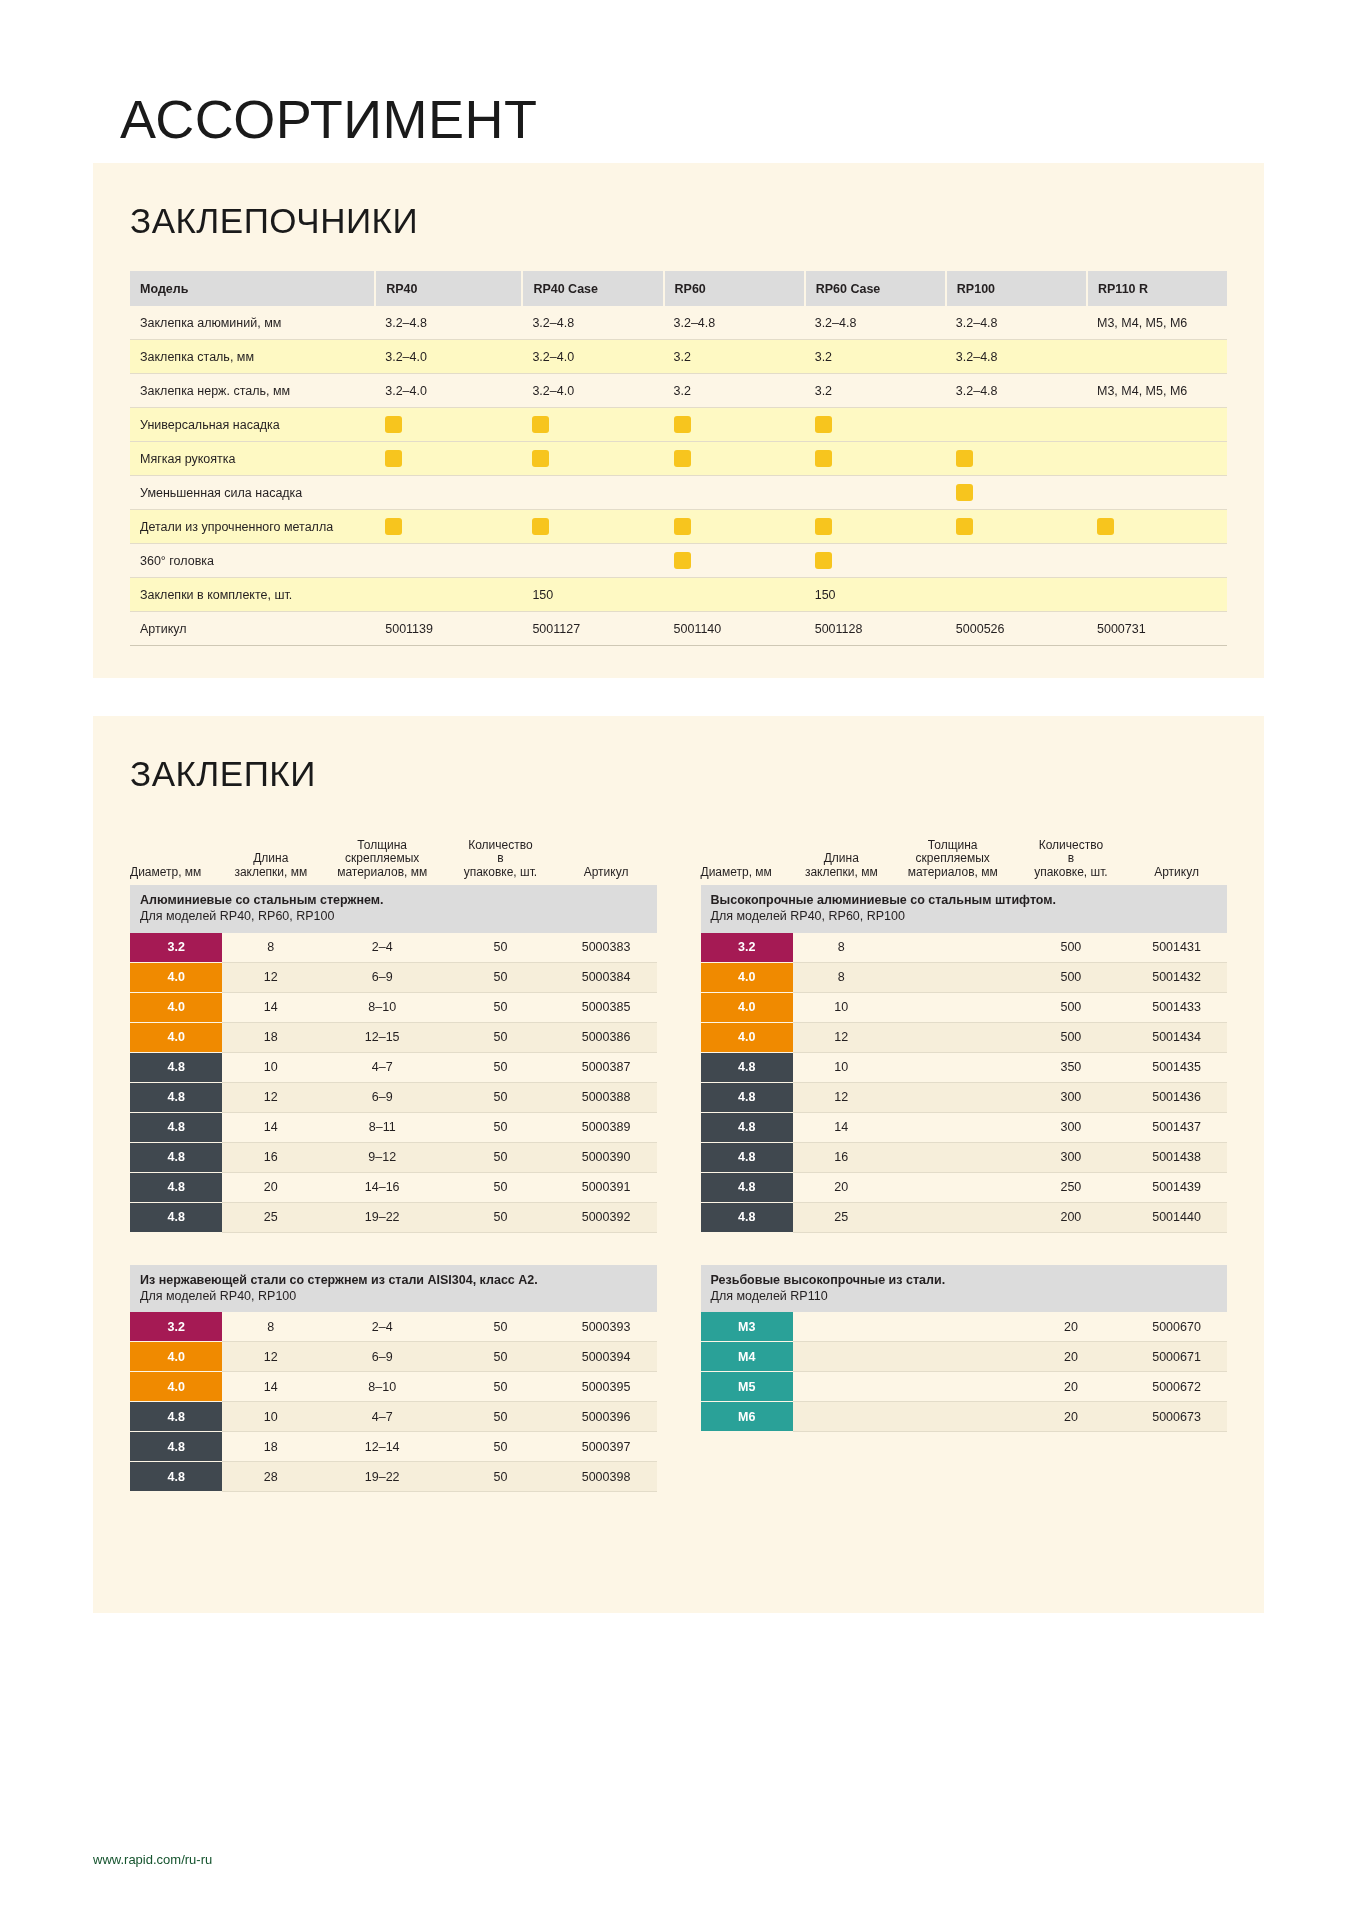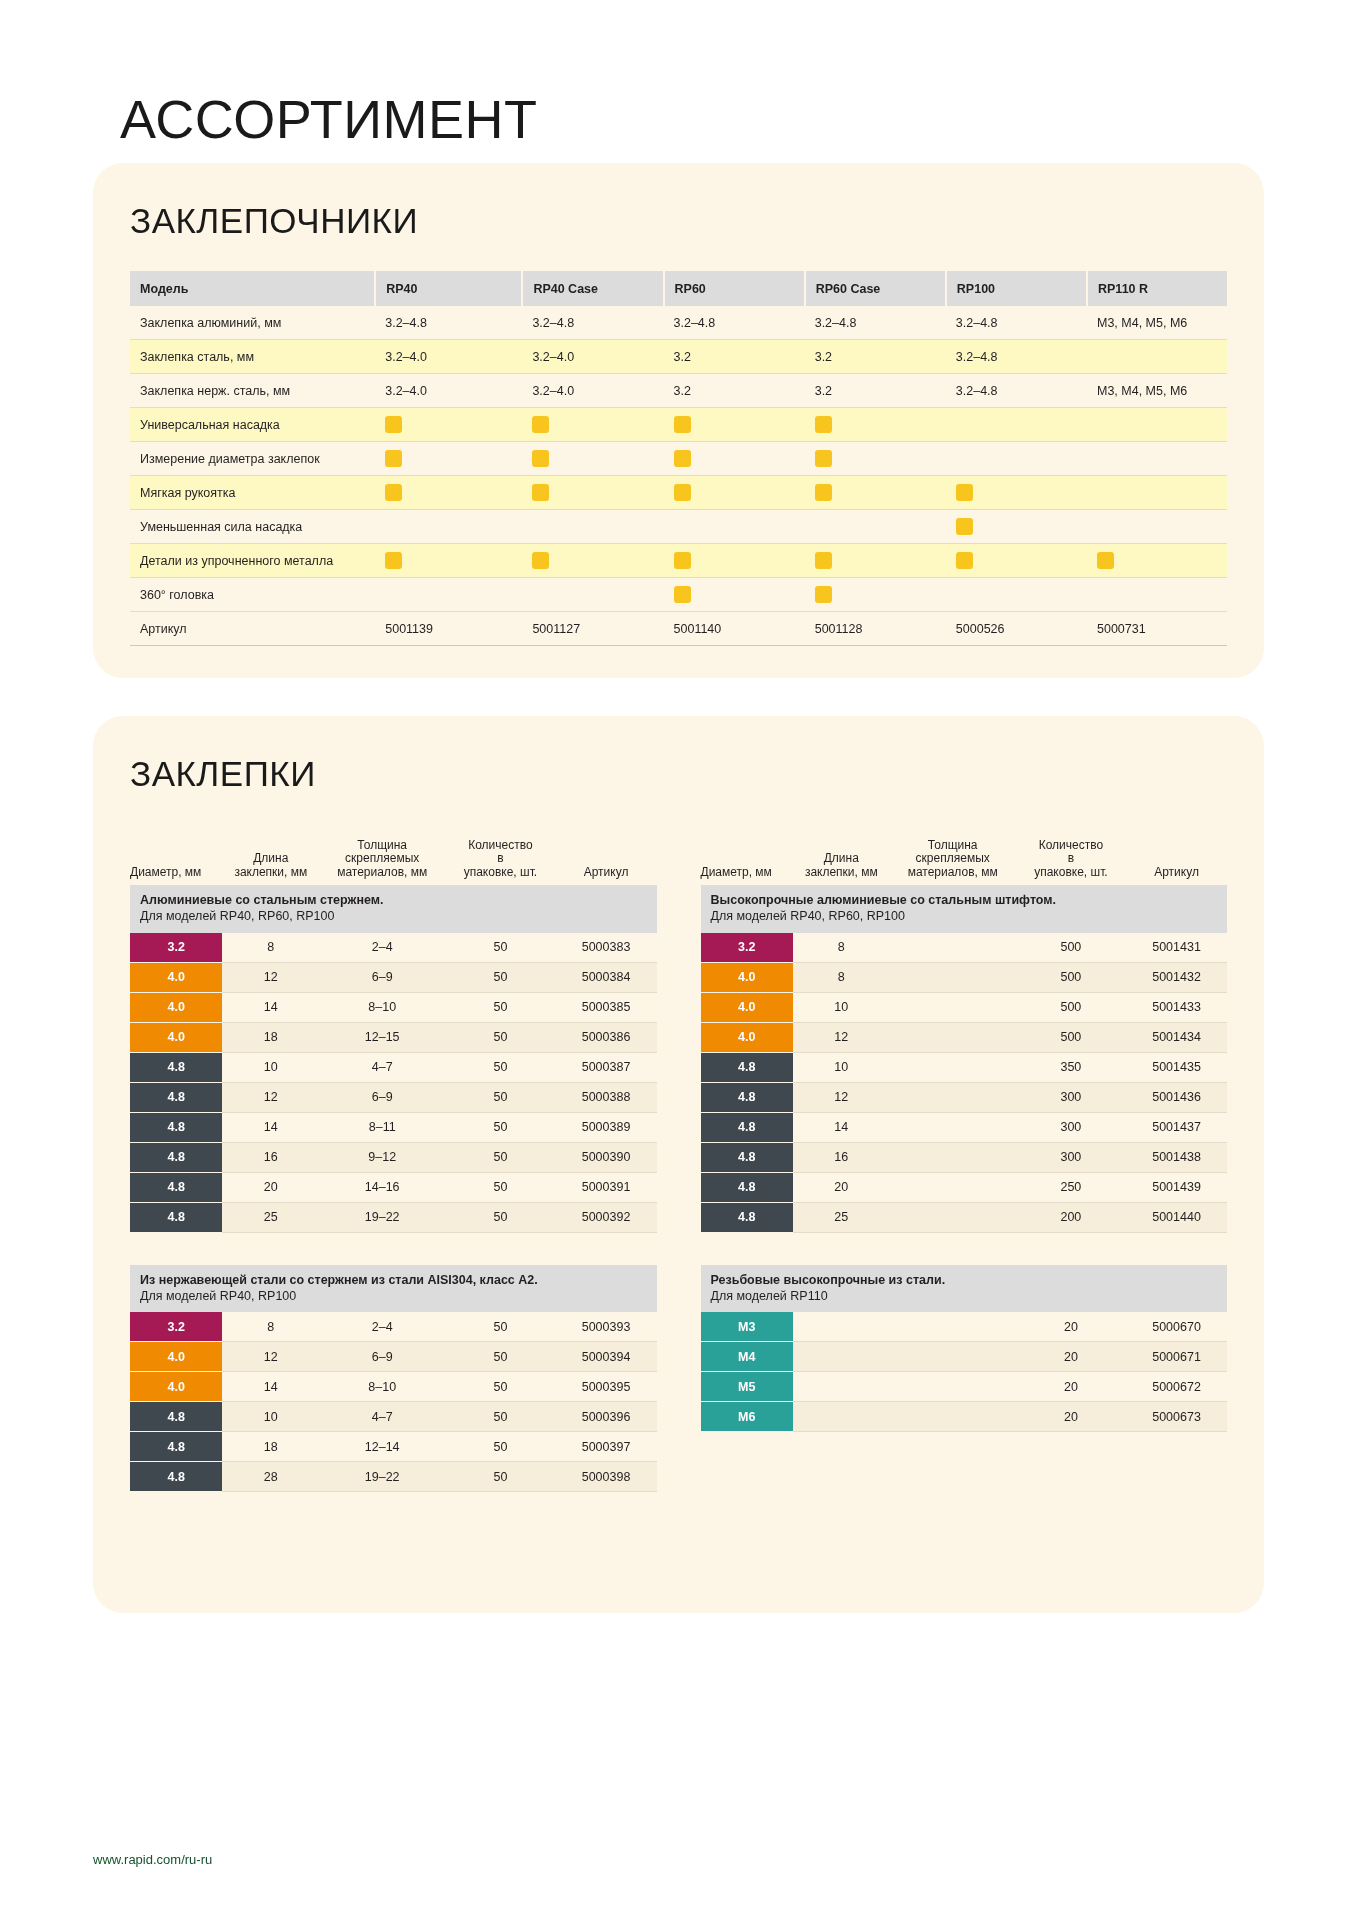--- a/index.html
+++ b/index.html
@@ -28,21 +28,20 @@
     font-size: 54px;
     font-weight: 400;
     letter-spacing: 0.5px;
     color: #1a1a1a;
   }
   
   .panel {
     position: absolute;
     background: #fdf6e6;
     box-sizing: border-box;
-    border-radius: 30px;
   }
   #panel-rivet-tools {
     left: 93px;
     top: 163px;
     width: 1171px;
     height: 515px;
     padding: 38px 37px 0 37px;
   }
   #panel-rivets {
     left: 93px;
@@ -224,29 +223,20 @@
           </tr>
           <tr class="alt">
             <td>Универсальная насадка</td>
             <td><span class="dot" style="background: rgb(247, 197, 30);"></span></td>
             <td><span class="dot" style="background: rgb(247, 197, 30);"></span></td>
             <td><span class="dot" style="background: rgb(247, 197, 30);"></span></td>
             <td><span class="dot" style="background: rgb(247, 197, 30);"></span></td>
             <td></td>
             <td></td>
           </tr>
-          <tr>
-            <td>Измерение диаметра заклепок</td>
-            <td><span class="dot" style="background: rgb(247, 197, 30);"></span></td>
-            <td><span class="dot" style="background: rgb(247, 197, 30);"></span></td>
-            <td><span class="dot" style="background: rgb(247, 197, 30);"></span></td>
-            <td><span class="dot" style="background: rgb(247, 197, 30);"></span></td>
-            <td></td>
-            <td></td>
-          </tr>
           <tr class="alt">
             <td>Мягкая рукоятка</td>
             <td><span class="dot" style="background: rgb(247, 197, 30);"></span></td>
             <td><span class="dot" style="background: rgb(247, 197, 30);"></span></td>
             <td><span class="dot" style="background: rgb(247, 197, 30);"></span></td>
             <td><span class="dot" style="background: rgb(247, 197, 30);"></span></td>
             <td><span class="dot" style="background: rgb(247, 197, 30);"></span></td>
             <td></td>
           </tr>
           <tr>
@@ -266,20 +256,29 @@
             <td><span class="dot" style="background: rgb(247, 197, 30);"></span></td>
             <td><span class="dot" style="background: rgb(247, 197, 30);"></span></td>
             <td><span class="dot" style="background: rgb(247, 197, 30);"></span></td>
           </tr>
           <tr>
             <td>360° головка</td>
             <td></td>
             <td></td>
             <td><span class="dot" style="background: rgb(247, 197, 30);"></span></td>
             <td><span class="dot" style="background: rgb(247, 197, 30);"></span></td>
+            <td></td>
+            <td></td>
+          </tr>
+          <tr class="alt">
+            <td>Заклепки в комплекте, шт.</td>
+            <td></td>
+            <td>150</td>
+            <td></td>
+            <td>150</td>
             <td></td>
             <td></td>
           </tr>
           <tr>
             <td>Артикул</td>
             <td>5001139</td>
             <td>5001127</td>
             <td>5001140</td>
             <td>5001128</td>
             <td>5000526</td>

